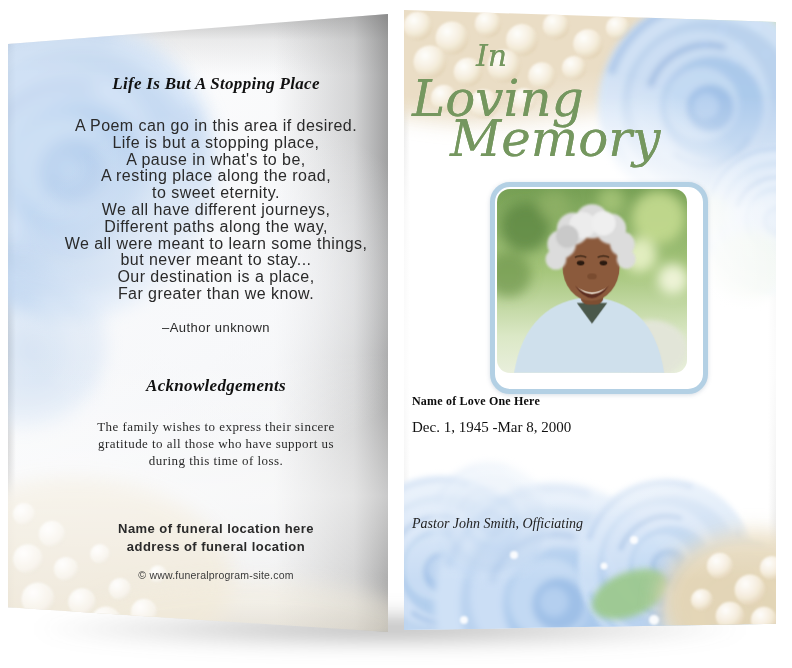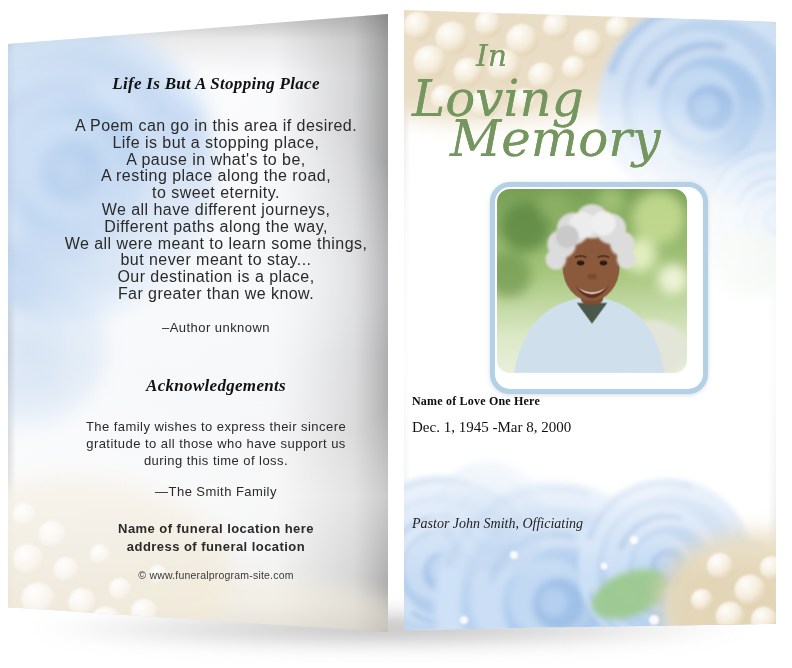--- a/index.html
+++ b/index.html
@@ -26,21 +26,21 @@
       linear-gradient(to bottom,rgba(255,255,255,0) 55%,rgba(255,255,255,.45) 78%,rgba(255,255,255,0) 100%);}
   .content-left{position:absolute;left:38px;right:2px;top:0;bottom:0;text-align:center;}
   .content-left>div{position:absolute;left:0;right:0;}
 
   .poem-title{top:60px;font-family:"Liberation Serif",serif;font-weight:bold;font-style:italic;
     font-size:17px;color:#111;letter-spacing:.3px;}
   .poem{top:104px;font-size:16px;line-height:16.8px;letter-spacing:.45px;color:#2a2a2a;}
   .poem-attrib{top:306px;font-size:13px;letter-spacing:.45px;color:#2a2a2a;}
   .ack-title{top:362px;font-family:"Liberation Serif",serif;font-weight:bold;font-style:italic;
     font-size:17px;color:#111;letter-spacing:.3px;}
-  .ack{top:404px;font-size:13px;line-height:17px;letter-spacing:.45px;color:#2a2a2a;}
+  .ack{top:404px;font-size:13px;line-height:17px;letter-spacing:.45px;color:#2a2a2a;font-family:Liberation Serif, serif;}
   .family-sig{top:470px;font-size:13px;letter-spacing:.45px;color:#2a2a2a;}
   .location{top:506px;font-size:13px;line-height:17.5px;letter-spacing:.45px;color:#2a2a2a;font-weight:bold;}
   .credit{top:555px;font-size:10.5px;letter-spacing:.2px;color:#3a3a3a;}
 
   
   .panel-right{position:absolute;left:404px;top:10px;width:372px;height:620px;overflow:hidden;
     clip-path:polygon(0 0,100% 12px,100% 99%,0 100%);
     background:
       linear-gradient(to right,rgba(150,150,150,.22) 0px,rgba(255,255,255,0) 6px),
       linear-gradient(to left,rgba(150,150,150,.25) 0px,rgba(255,255,255,0) 8px),
@@ -170,21 +170,20 @@
       <div class="poem-attrib">–Author unknown</div>
 
       <div class="ack-title">Acknowledgements</div>
 
       <div class="ack">
         <div>The family wishes to express their sincere</div>
         <div>gratitude to all those who have support us</div>
         <div>during this time of loss.</div>
       </div>
 
-      <div class="family-sig">—The Smith Family</div>
 
       <div class="location">
         <div>Name of funeral location here</div>
         <div>address of funeral location</div>
       </div>
 
       <div class="credit">© www.funeralprogram-site.com</div>
     </div>
   </div>
 

